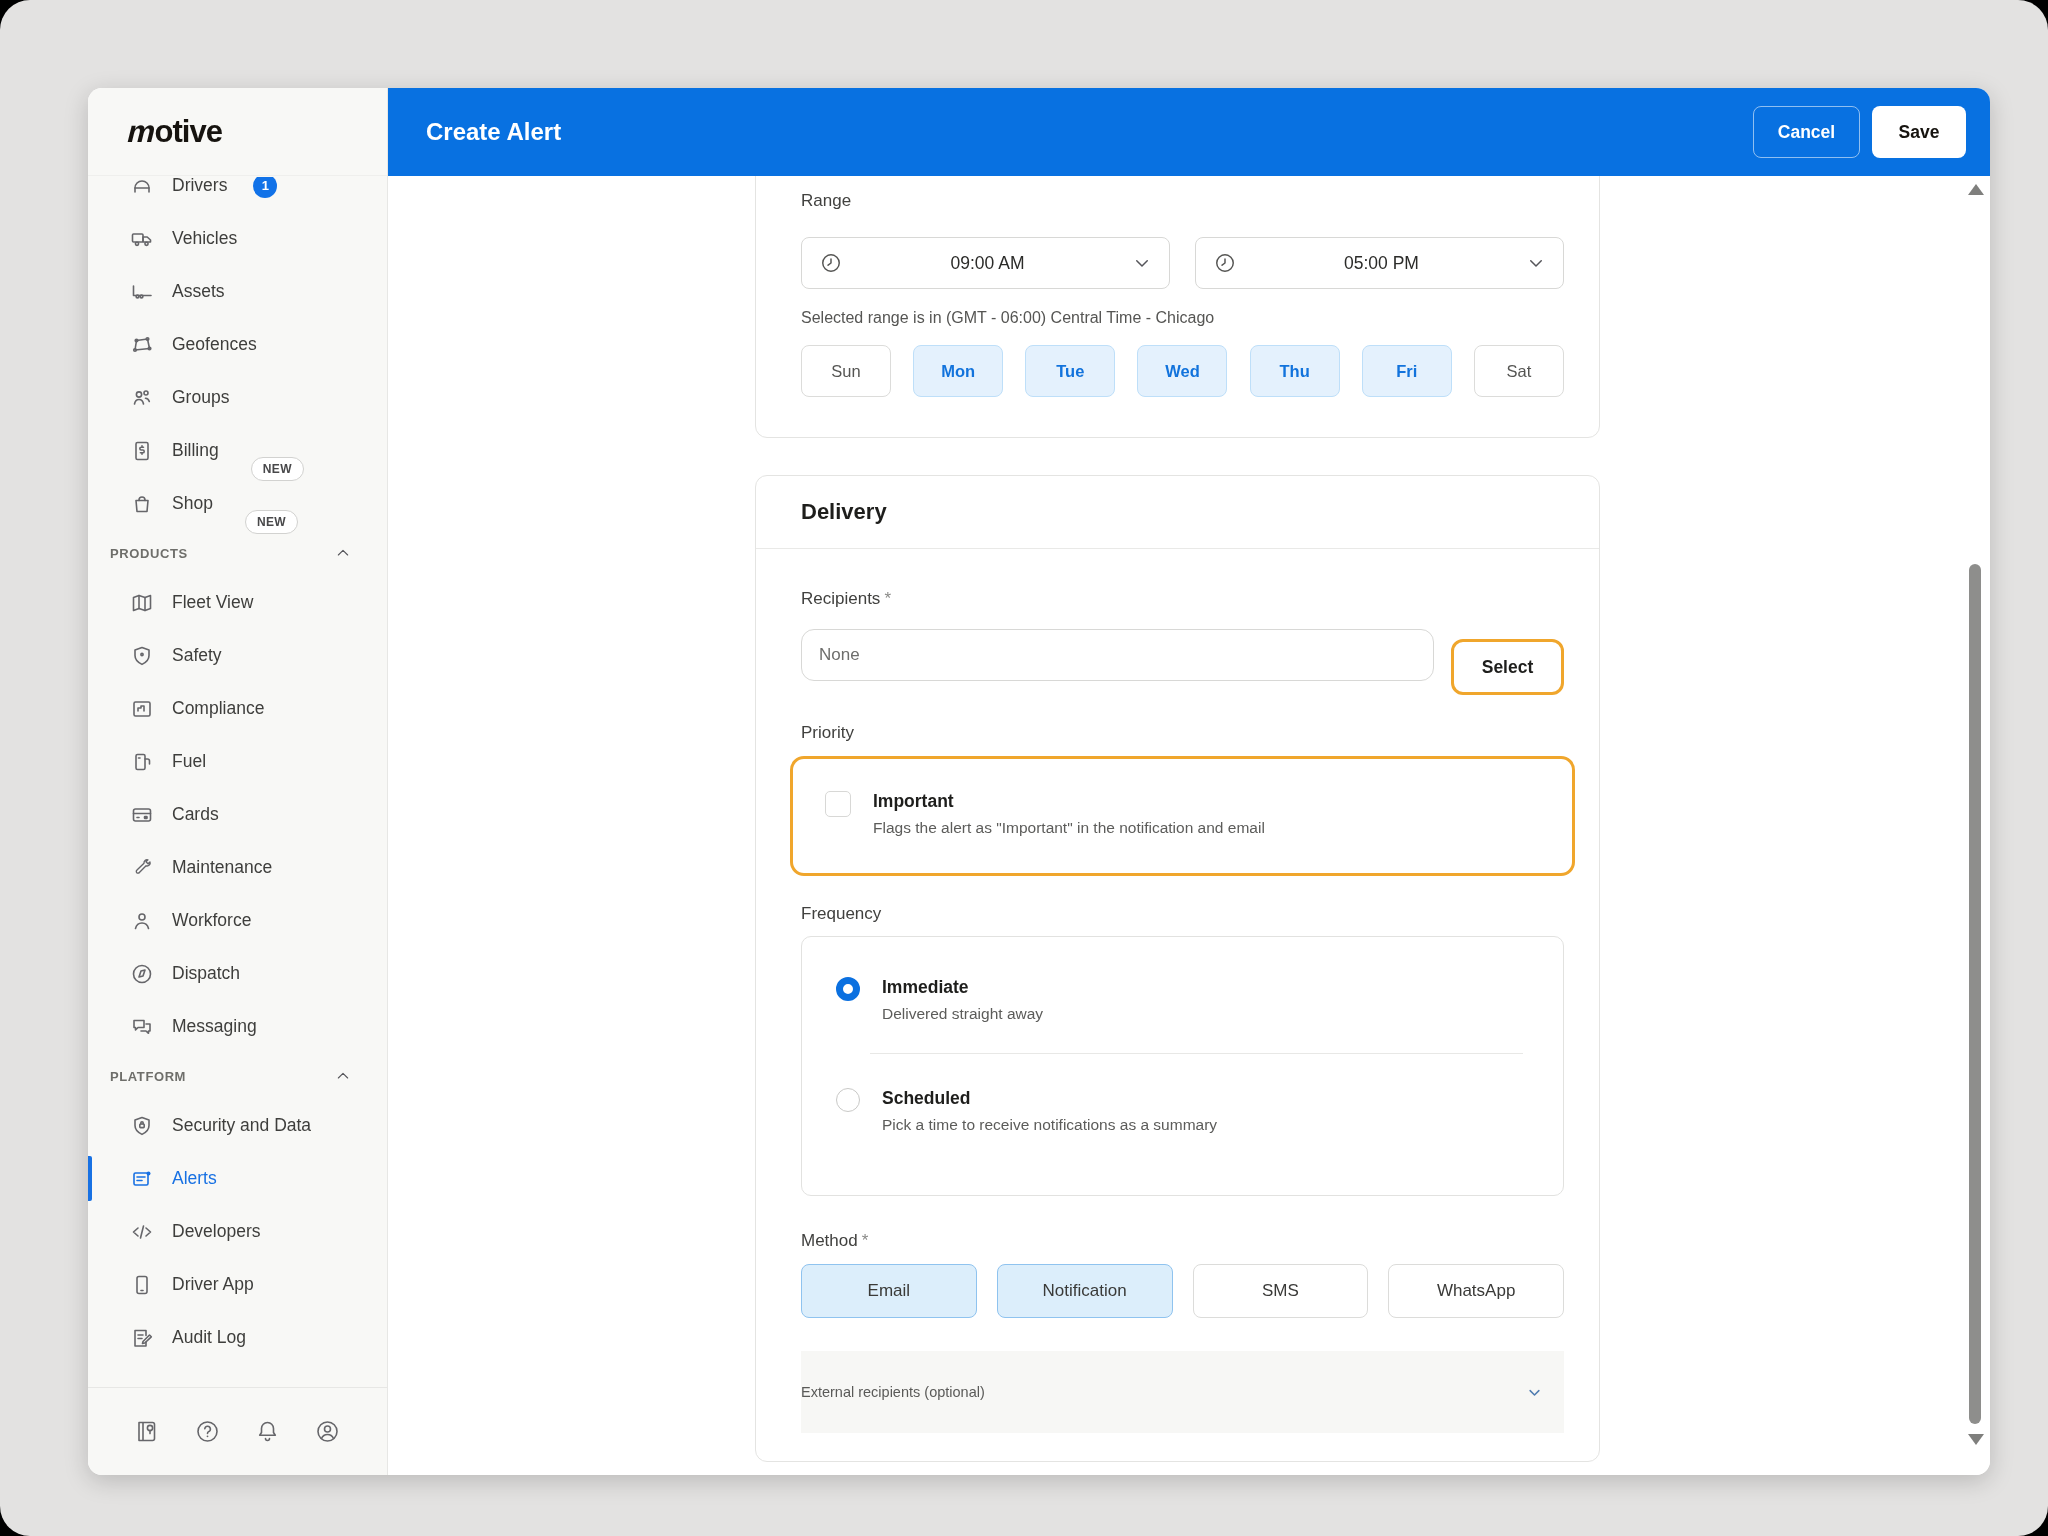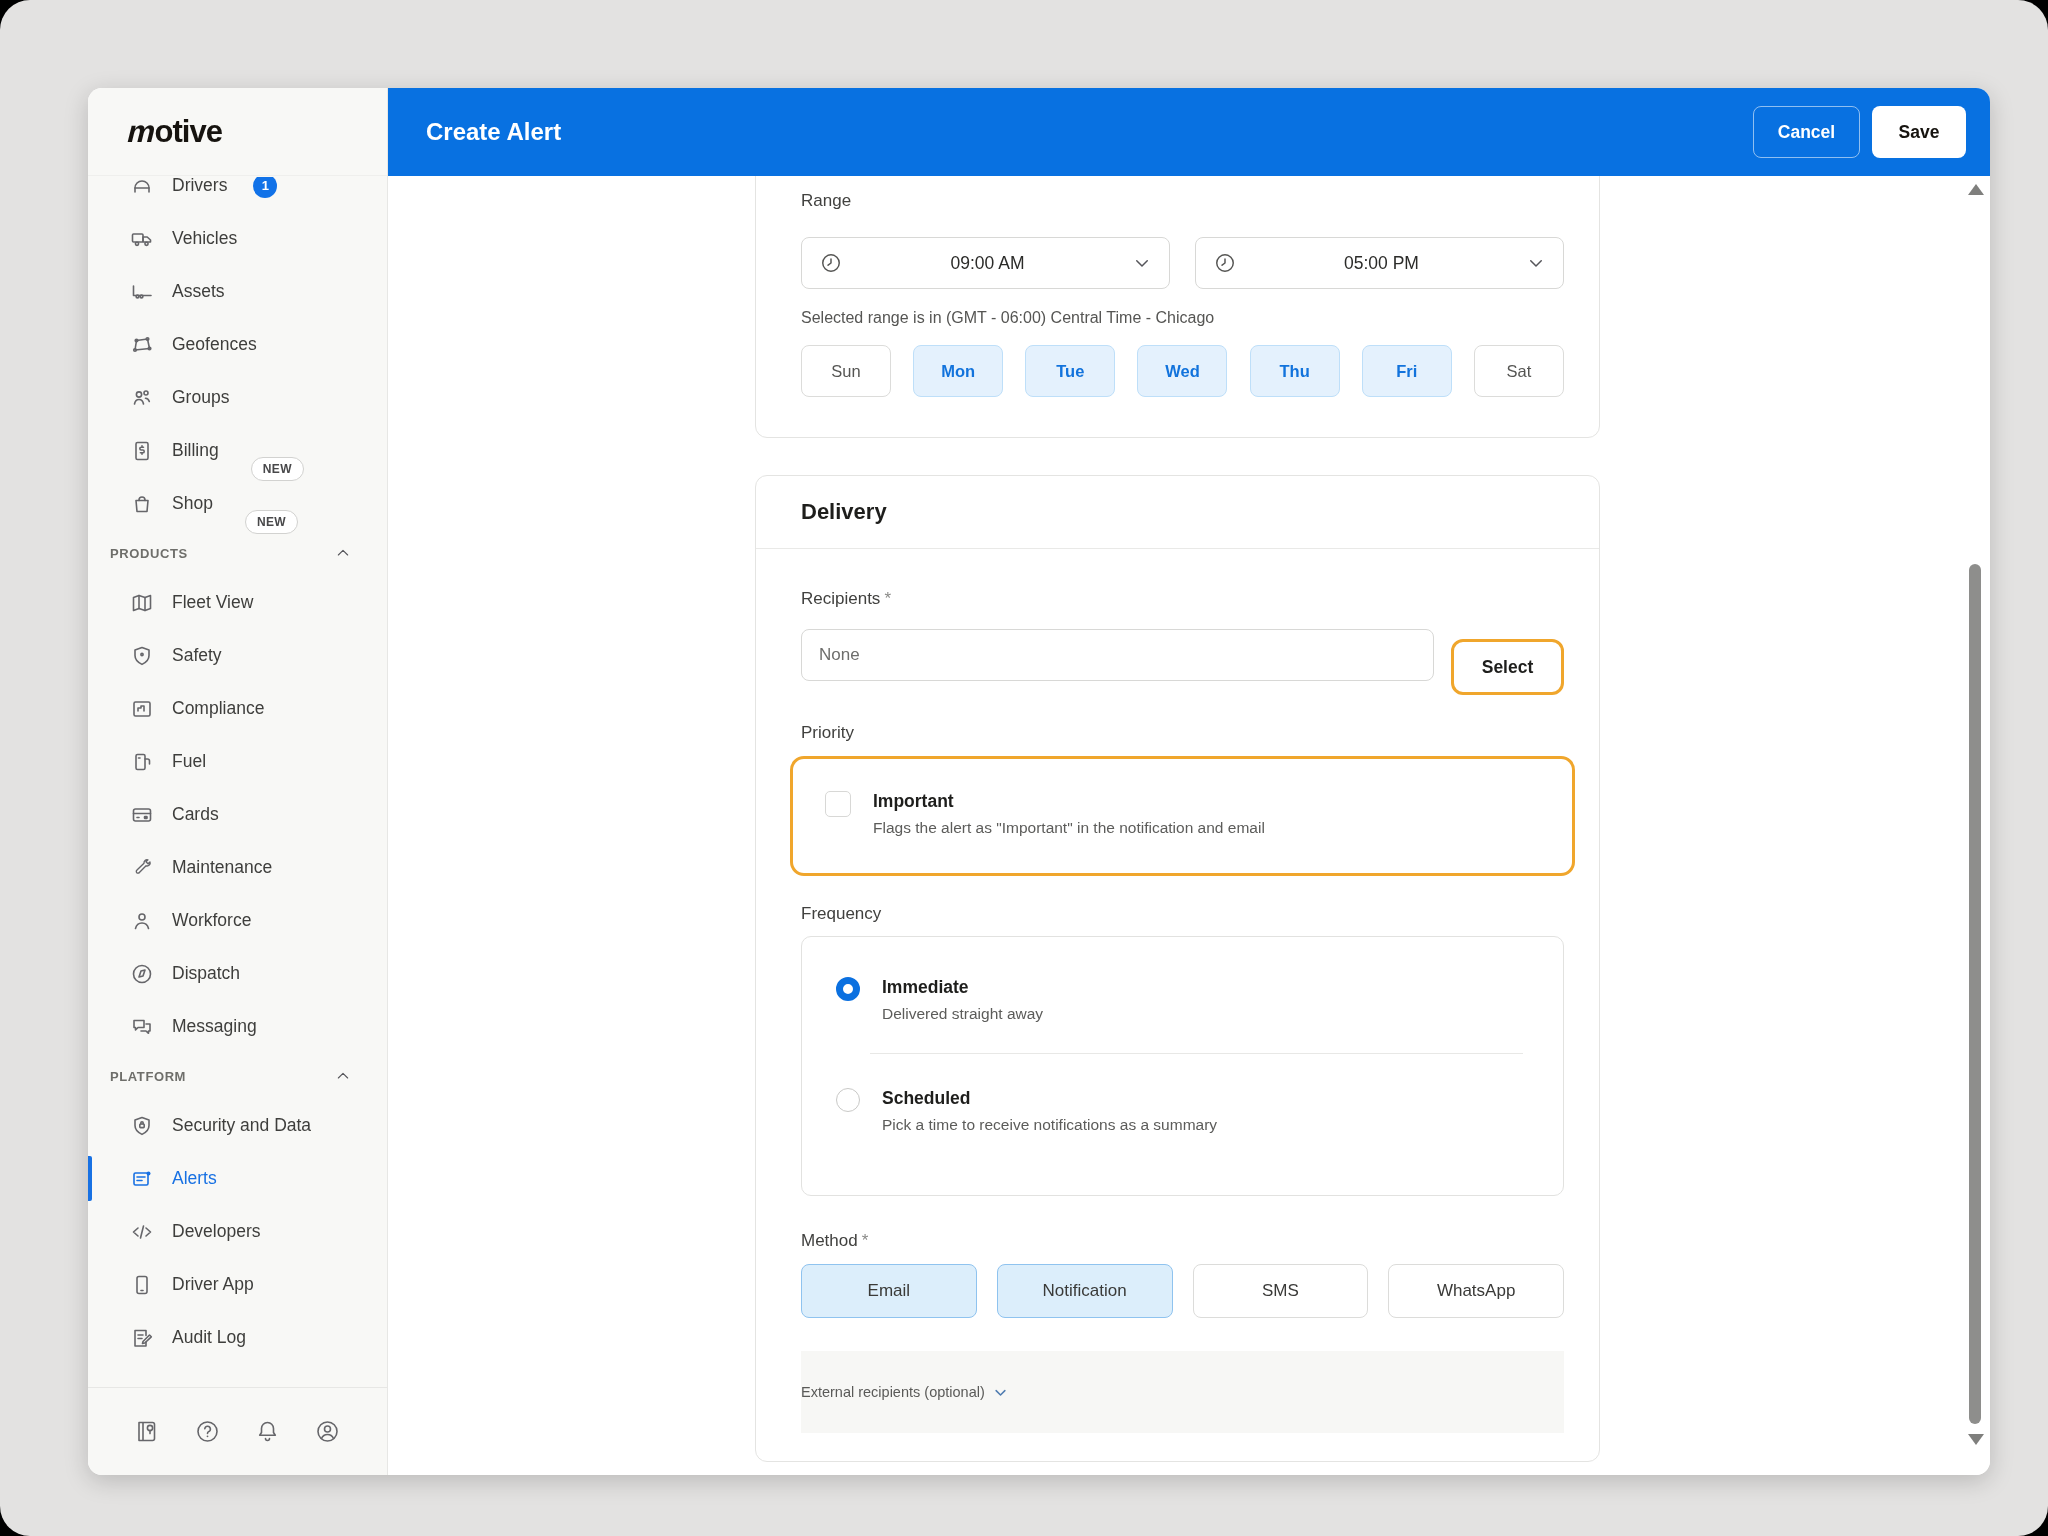--- a/index.html
+++ b/index.html
@@ -66,21 +66,21 @@
   .days-row { position:absolute; left:45px; right:35px; top:194px; height:52px; display:flex; justify-content:space-between; }
   .day-btn { width:90px; height:52px; border-radius:8px; border:1px solid #DCDCDA; background:#fff; color:#555553;
              font-size:16.5px; display:flex; align-items:center; justify-content:center; cursor:pointer; }
   .day-btn.sel { background:#E4F1FD; border-color:#BEDFF9; color:#1273DC; font-weight:bold; }
 
   
   .delivery-header { height:73px; border-bottom:1px solid #E9E9E7; display:flex; align-items:center; padding-left:45px; }
   .delivery-title { font-size:22px; font-weight:bold; color:#1E1E1C; }
   .recipients-label { position:absolute; left:45px; top:113px; }
   .recip-row { position:absolute; left:45px; right:35px; top:150px; height:58px; display:flex; align-items:center; gap:17px; }
-  .recip-input { flex:1; height:52px; border:1px solid #D8D8D6; border-radius:8px; display:flex; align-items:center;
+  .recip-input { flex:1; height:52px; border:1px solid #D8D8D6; border-radius:13px; display:flex; align-items:center;
                  padding:0 17px; font-size:17px; color:#6E6E6C; background:#fff; }
   .btn-select { width:113px; height:56px; background:#fff; border:3px solid #F0A62C; border-radius:12px;
                 font-size:17.5px; font-weight:bold; color:#1E1E1C; cursor:pointer;margin-top:24px; }
   .priority-label { position:absolute; left:45px; top:247px; }
   .important-box { position:absolute; left:34px; right:24px; top:280px; height:120px;
                    border:3px solid #F0A62C; border-radius:14px; background:#fff; }
   .important-inner { display:flex; padding:32px 0 0 32px; gap:22px; }
   .checkbox { width:26px; height:26px; border:1.5px solid #D8D8D6; border-radius:5px; background:#fff; cursor:pointer; }
   .opt-title { font-size:17.5px; font-weight:bold; color:#1E1E1C; }
   .opt-desc { font-size:15.5px; color:#5C5C5A; margin-top:7px; }
@@ -92,21 +92,21 @@
   .radio { width:24px; height:24px; border-radius:50%; background:#fff; flex:0 0 24px; }
   .radio.sel { border:7.5px solid #0B70E0; }
   .radio.unsel { border:1.5px solid #C9C9C7; }
   .freq-divider { margin:30px 40px 0 68px; border-top:1px solid #E8E8E6; }
   .method-label { position:absolute; left:45px; top:755px; }
   .method-row { position:absolute; left:45px; right:35px; top:788px; height:54px; display:flex; gap:20px; }
   .method-btn { flex:1; border-radius:8px; border:1px solid #DCDCDA; background:#fff; color:#3A3A38;
                 font-size:17px; display:flex; align-items:center; justify-content:center; cursor:pointer; }
   .method-btn.sel { background:#DCEEFB; border-color:#8FC3EF; }
   .ext-strip { position:absolute; left:45px; right:35px; top:875px; height:82px; background:#F7F7F5;
-               display:flex; align-items:center; justify-content:flex-start; padding-right:22px; gap:8px; cursor:pointer; }
+               display:flex; align-items:center; justify-content:space-between; padding-right:22px; gap:8px; cursor:pointer; }
   .ext-label { font-size:14.5px; color:#5A5A58; }
   .ext-strip .chev { width:15px; height:15px; color:#4F7CB0; }
 
   
   .scrollbar { position:absolute; right:6px; top:0; bottom:0; width:18px; }
   .sb-up { position:absolute; top:8px; left:2px; width:0; height:0;
            border-left:8px solid transparent; border-right:8px solid transparent; border-bottom:11px solid #7F7F7D; }
   .sb-thumb { position:absolute; top:388px; left:3px; width:12px; height:860px; background:#8E8E8C; border-radius:6px; }
   .sb-down { position:absolute; bottom:30px; left:2px; width:0; height:0;
              border-left:8px solid transparent; border-right:8px solid transparent; border-top:11px solid #7F7F7D; }

